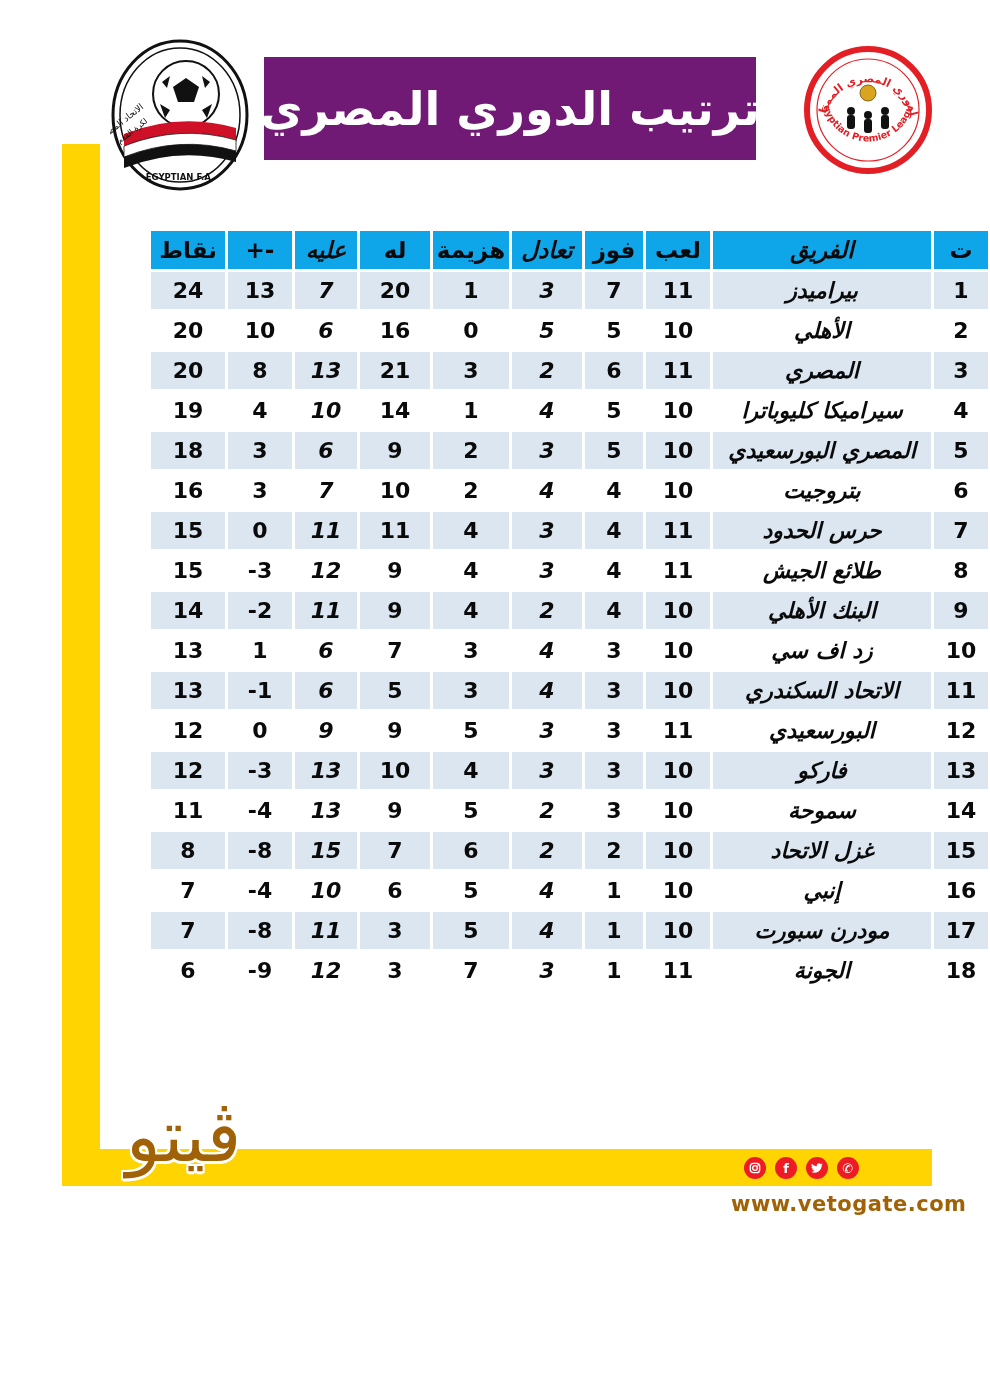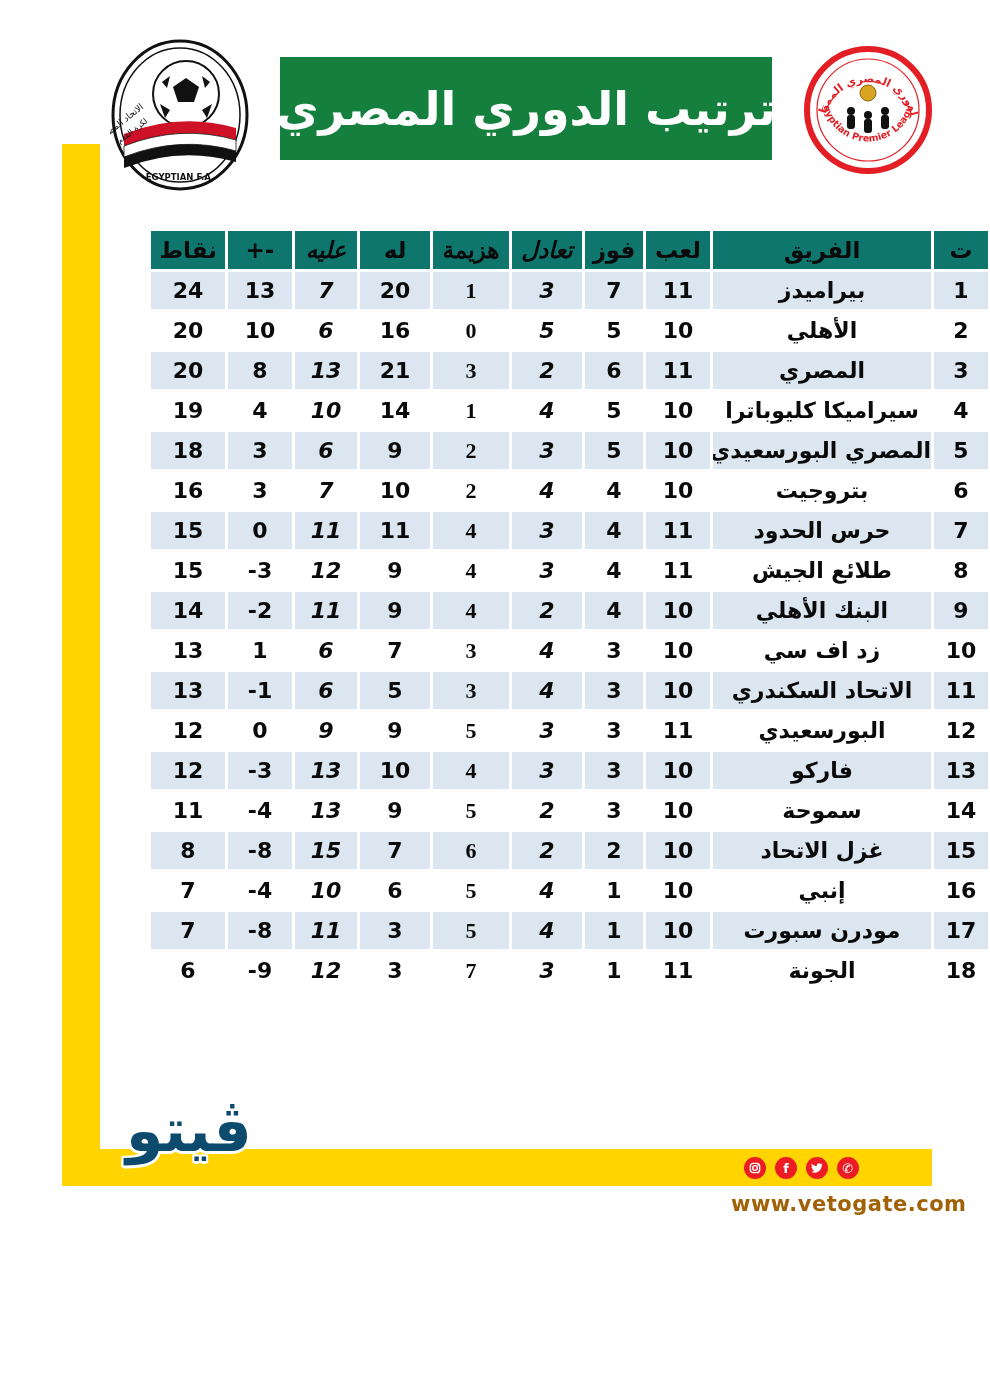--- a/index.html
+++ b/index.html
@@ -5,45 +5,45 @@
   html,body{margin:0;padding:0;}
   body{
     width:990px;height:1400px;position:relative;background:#ffffff;
     font-family:"DejaVu Sans",sans-serif;overflow:hidden;
   }
   
   .vbar{position:absolute;left:62px;top:144px;width:38px;height:1042px;background:#FFD400;}
   .hbar{position:absolute;left:62px;top:1149px;width:870px;height:37px;background:#FFD400;}
   
   .banner{
-    position:absolute;left:280px;top:57px;width:492px;height:103px;
-    background:#15803d;display:flex;align-items:center;justify-content:center;
+    position:absolute;left:264px;top:57px;width:492px;height:103px;
+    background:#701a75;display:flex;align-items:center;justify-content:center;
   }
   .banner-title{color:#fff;font-size:46px;font-weight:bold;direction:rtl;white-space:nowrap;}
   .fa-logo{position:absolute;left:110px;top:38px;}
   .epl-logo{position:absolute;left:803px;top:45px;}
   
   .standings{position:absolute;left:148px;top:228px;}
   table{width:810px;border-collapse:collapse;direction:rtl;table-layout:fixed;}
   th,td{
     border:3px solid #ffffff;text-align:center;color:#0a0a0a;
     font-weight:bold;padding:0;overflow:hidden;white-space:nowrap;
   }
-  thead th{background:#0f766e;height:38px;font-size:23px;}
+  thead th{background:#0ea5e9;height:38px;font-size:23px;}
   tbody td{height:37px;font-size:22px;}
   tbody tr:nth-child(odd){background:#DCE6F1;}
   tbody tr:nth-child(even){background:#ffffff;}
-  .col-rank{width:54px;} .col-team{width:218px;} .col-played{width:64px;}
-  .col-won{width:58px;text-align:center;} .col-drawn{width:70px;font-style:italic;} .col-lost{width:76px;font-family:Liberation Serif, serif;}
+  .col-rank{width:54px;} .col-team{width:218px;font-style:italic;} .col-played{width:64px;}
+  .col-won{width:58px;text-align:center;} .col-drawn{width:70px;font-style:italic;} .col-lost{width:76px;}
   .col-goals_for{width:70px;} .col-goals_against{width:62px;font-style:italic;}
   .col-goal_diff{width:64px;} .col-points{width:74px;}
   
   .veto{
-    position:absolute;left:126px;top:1100px;font-size:60px;font-weight:bold;
-    color:#0c4a6e;direction:rtl;line-height:1;
+    position:absolute;left:126px;top:1100px;font-size:72px;font-weight:normal;
+    color:#a16207;direction:rtl;line-height:1;
     text-shadow:-2px -2px 0 #fff,2px -2px 0 #fff,-2px 2px 0 #fff,2px 2px 0 #fff,0 3px 0 #fff;
   }
   .social{position:absolute;left:744px;top:1157px;display:flex;gap:9px;}
   .social .ic{
     width:22px;height:22px;border-radius:50%;background:#ED1C24;color:#fff;
     display:flex;align-items:center;justify-content:center;
     font-size:13px;font-weight:bold;line-height:1;cursor:pointer;
   }
   .social .ic svg{display:block;}
   .website{

